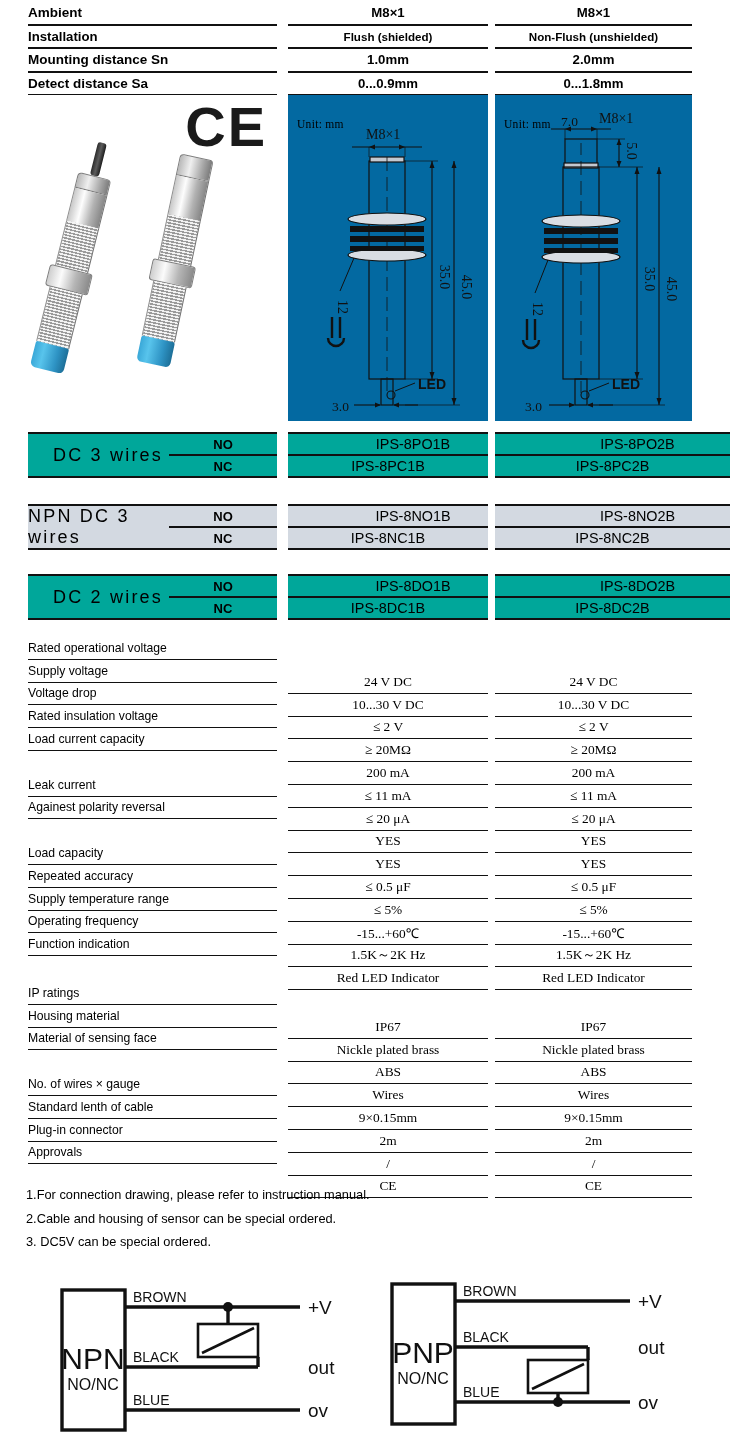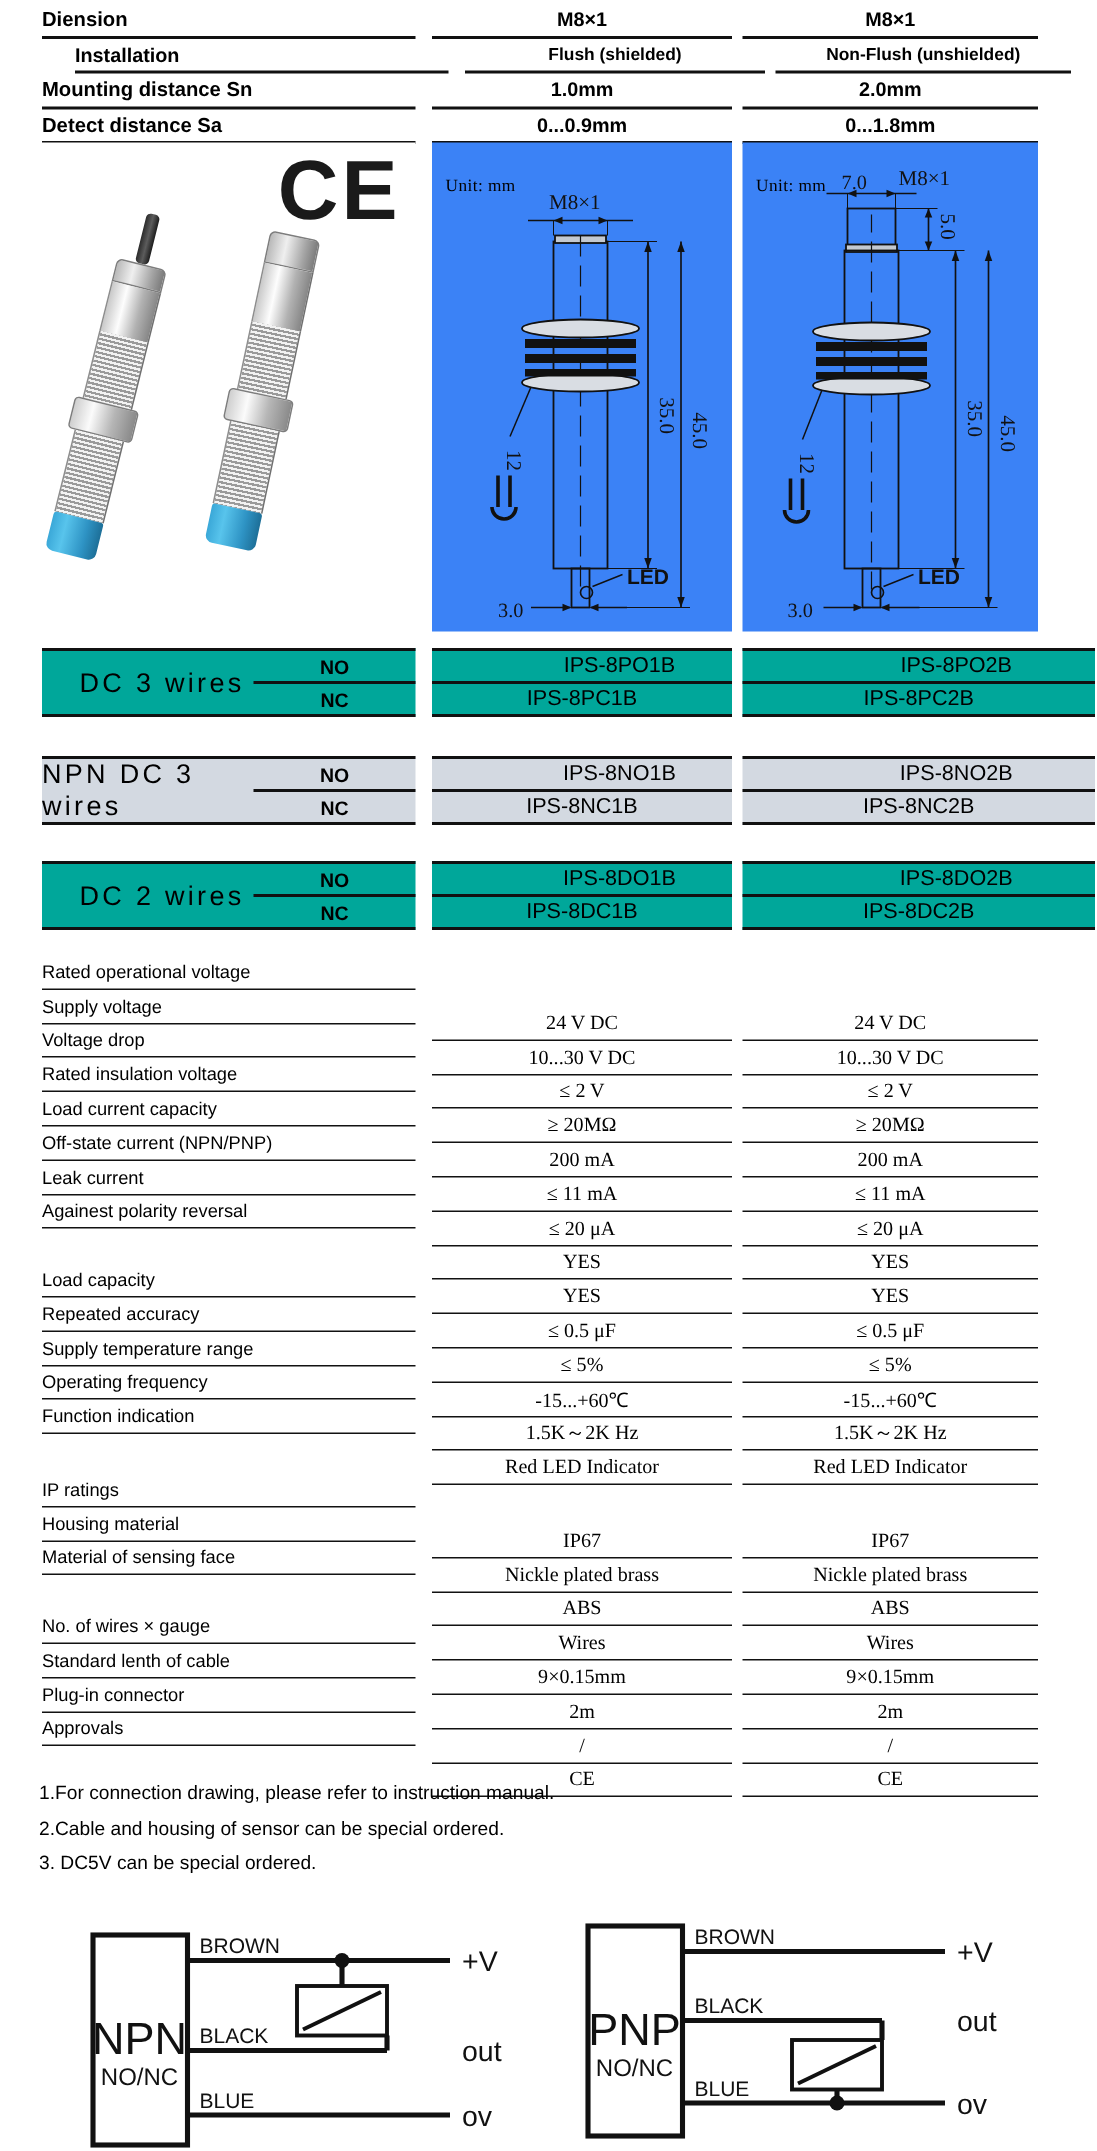--- a/index.html
+++ b/index.html
@@ -37,42 +37,42 @@
 
   
   .head-row { height: 23.5px; }
   .head-row .cell {
     height: 23.5px;
     font-weight: bold;
     font-size: 13.2px;
     border-bottom: 2px solid #111;
   }
   .head-row .cell.c1 { font-size: 13.5px; }
-  .head-row.small .cell { font-size: 11.6px; margin-left: 22px; }
+  .head-row.small .cell { font-size: 11.6px; }
   .spec-body .cell.c1 {
     font-size: 12.2px;
     font-family: "Liberation Sans", sans-serif;
   }
   .spec-body .cell.c2,
   .spec-body .cell.c3 {
     font-size: 13.4px;
     font-family: "Liberation Serif", serif;
     margin-top: 34px;
   }
 
   
   #header-table { position: absolute; left: 0; top: 2px; width: 731px; }
 
   
   #visual-band { position: absolute; left: 0; top: 95px; width: 731px; height: 326px; }
   .panel {
     position: absolute;
     top: 0;
     height: 326px;
-    background: #3b82f6;
+    background: #0369a1;
   }
   #photo-panel  { left: 28px;  width: 249px; background: #ffffff; }
   #draw-panel-1 { left: 288px; width: 200px; }
   #draw-panel-2 { left: 495px; width: 197px; }
 
   .unit-label {
     position: absolute;
     left: 9px; top: 23px;
     font-size: 11.5px;
     font-family: "Liberation Serif", serif;
@@ -211,21 +211,21 @@
   }
 
   
   #wiring { position: absolute; left: 0; top: 1262px; width: 731px; height: 172px; }
 </style>
 </head>
 <body>
 
 <div id="header-table">
   <div class="spec-row head-row">
-    <div class="cell c1">Diension</div>
+    <div class="cell c1">Ambient</div>
     <div class="cell c2">M8×1</div>
     <div class="cell c3">M8×1</div>
   </div>
   <div class="spec-row head-row small" style="top:0">
     <div class="cell c1" style="font-size:13.2px">Installation</div>
     <div class="cell c2">Flush (shielded)</div>
     <div class="cell c3">Non-Flush (unshielded)</div>
   </div>
   <div class="spec-row head-row">
     <div class="cell c1">Mounting distance Sn</div>
@@ -485,21 +485,20 @@
       <div class="cell c1">Rated insulation voltage</div>
       <div class="cell c2">≥ 20MΩ</div>
       <div class="cell c3">≥ 20MΩ</div>
     </div>
     <div class="spec-row">
       <div class="cell c1">Load current capacity</div>
       <div class="cell c2">200 mA</div>
       <div class="cell c3">200 mA</div>
     </div>
     <div class="spec-row">
-      <div class="cell c1">Off-state current (NPN/PNP)</div>
       <div class="cell c2">≤ 11 mA</div>
       <div class="cell c3">≤ 11 mA</div>
     </div>
     <div class="spec-row">
       <div class="cell c1">Leak current</div>
       <div class="cell c2">≤ 20 μA</div>
       <div class="cell c3">≤ 20 μA</div>
     </div>
     <div class="spec-row">
       <div class="cell c1">Againest polarity reversal</div>

